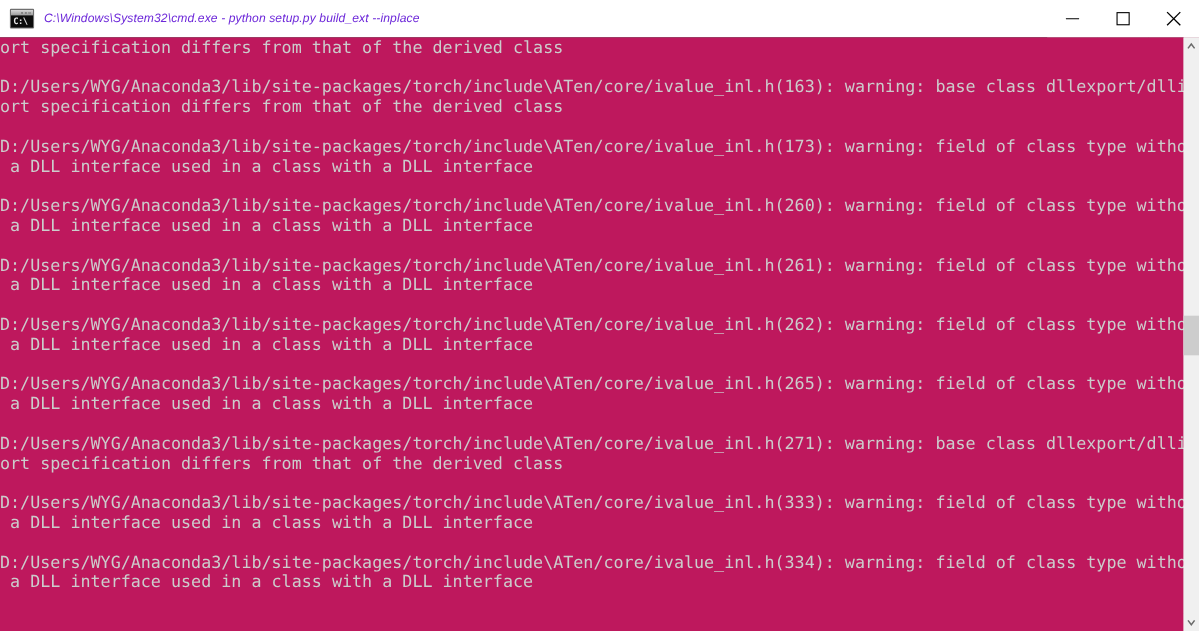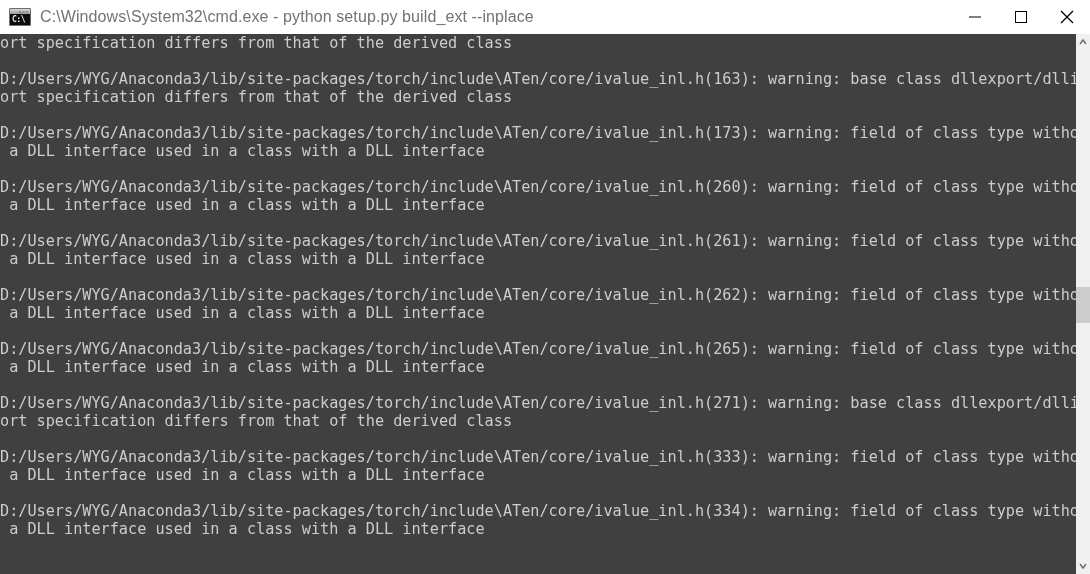--- a/index.html
+++ b/index.html
@@ -68,44 +68,45 @@
     top: 6px;
     font-family: "DejaVu Sans Mono", monospace;
     font-size: 8px;
     line-height: 9px;
     color: #e8e8e8;
     font-weight: bold;
     letter-spacing: -0.5px;
   }
   .titlebar-title {
     font-family: "Liberation Sans", sans-serif;
-    font-size: 16px;
-    color: #737373;
+    font-size: 11px;
+    color: #6d28d9;
     white-space: nowrap;
     letter-spacing: 0.1px;
+    font-style: italic;
   }
   .titlebar-spacer { flex: 1 1 auto; }
 
   .win-btn {
     width: 46px;
     height: 34px;
     flex: 0 0 auto;
     position: relative;
     background: #ffffff;
   }
   .win-btn svg { position: absolute; top: 0; left: 0; }
 
   
   .console {
     position: absolute;
     top: 34px;
     left: 0;
     width: 1090px;
     height: 540px;
-    background: #404040;
+    background: #be185d;
     overflow: hidden;
   }
   .console-text {
     position: absolute;
     top: 0;
     left: 0;
     width: 1200px;
     margin: 0;
     padding: 0;
     font-family: "DejaVu Sans Mono", monospace;

